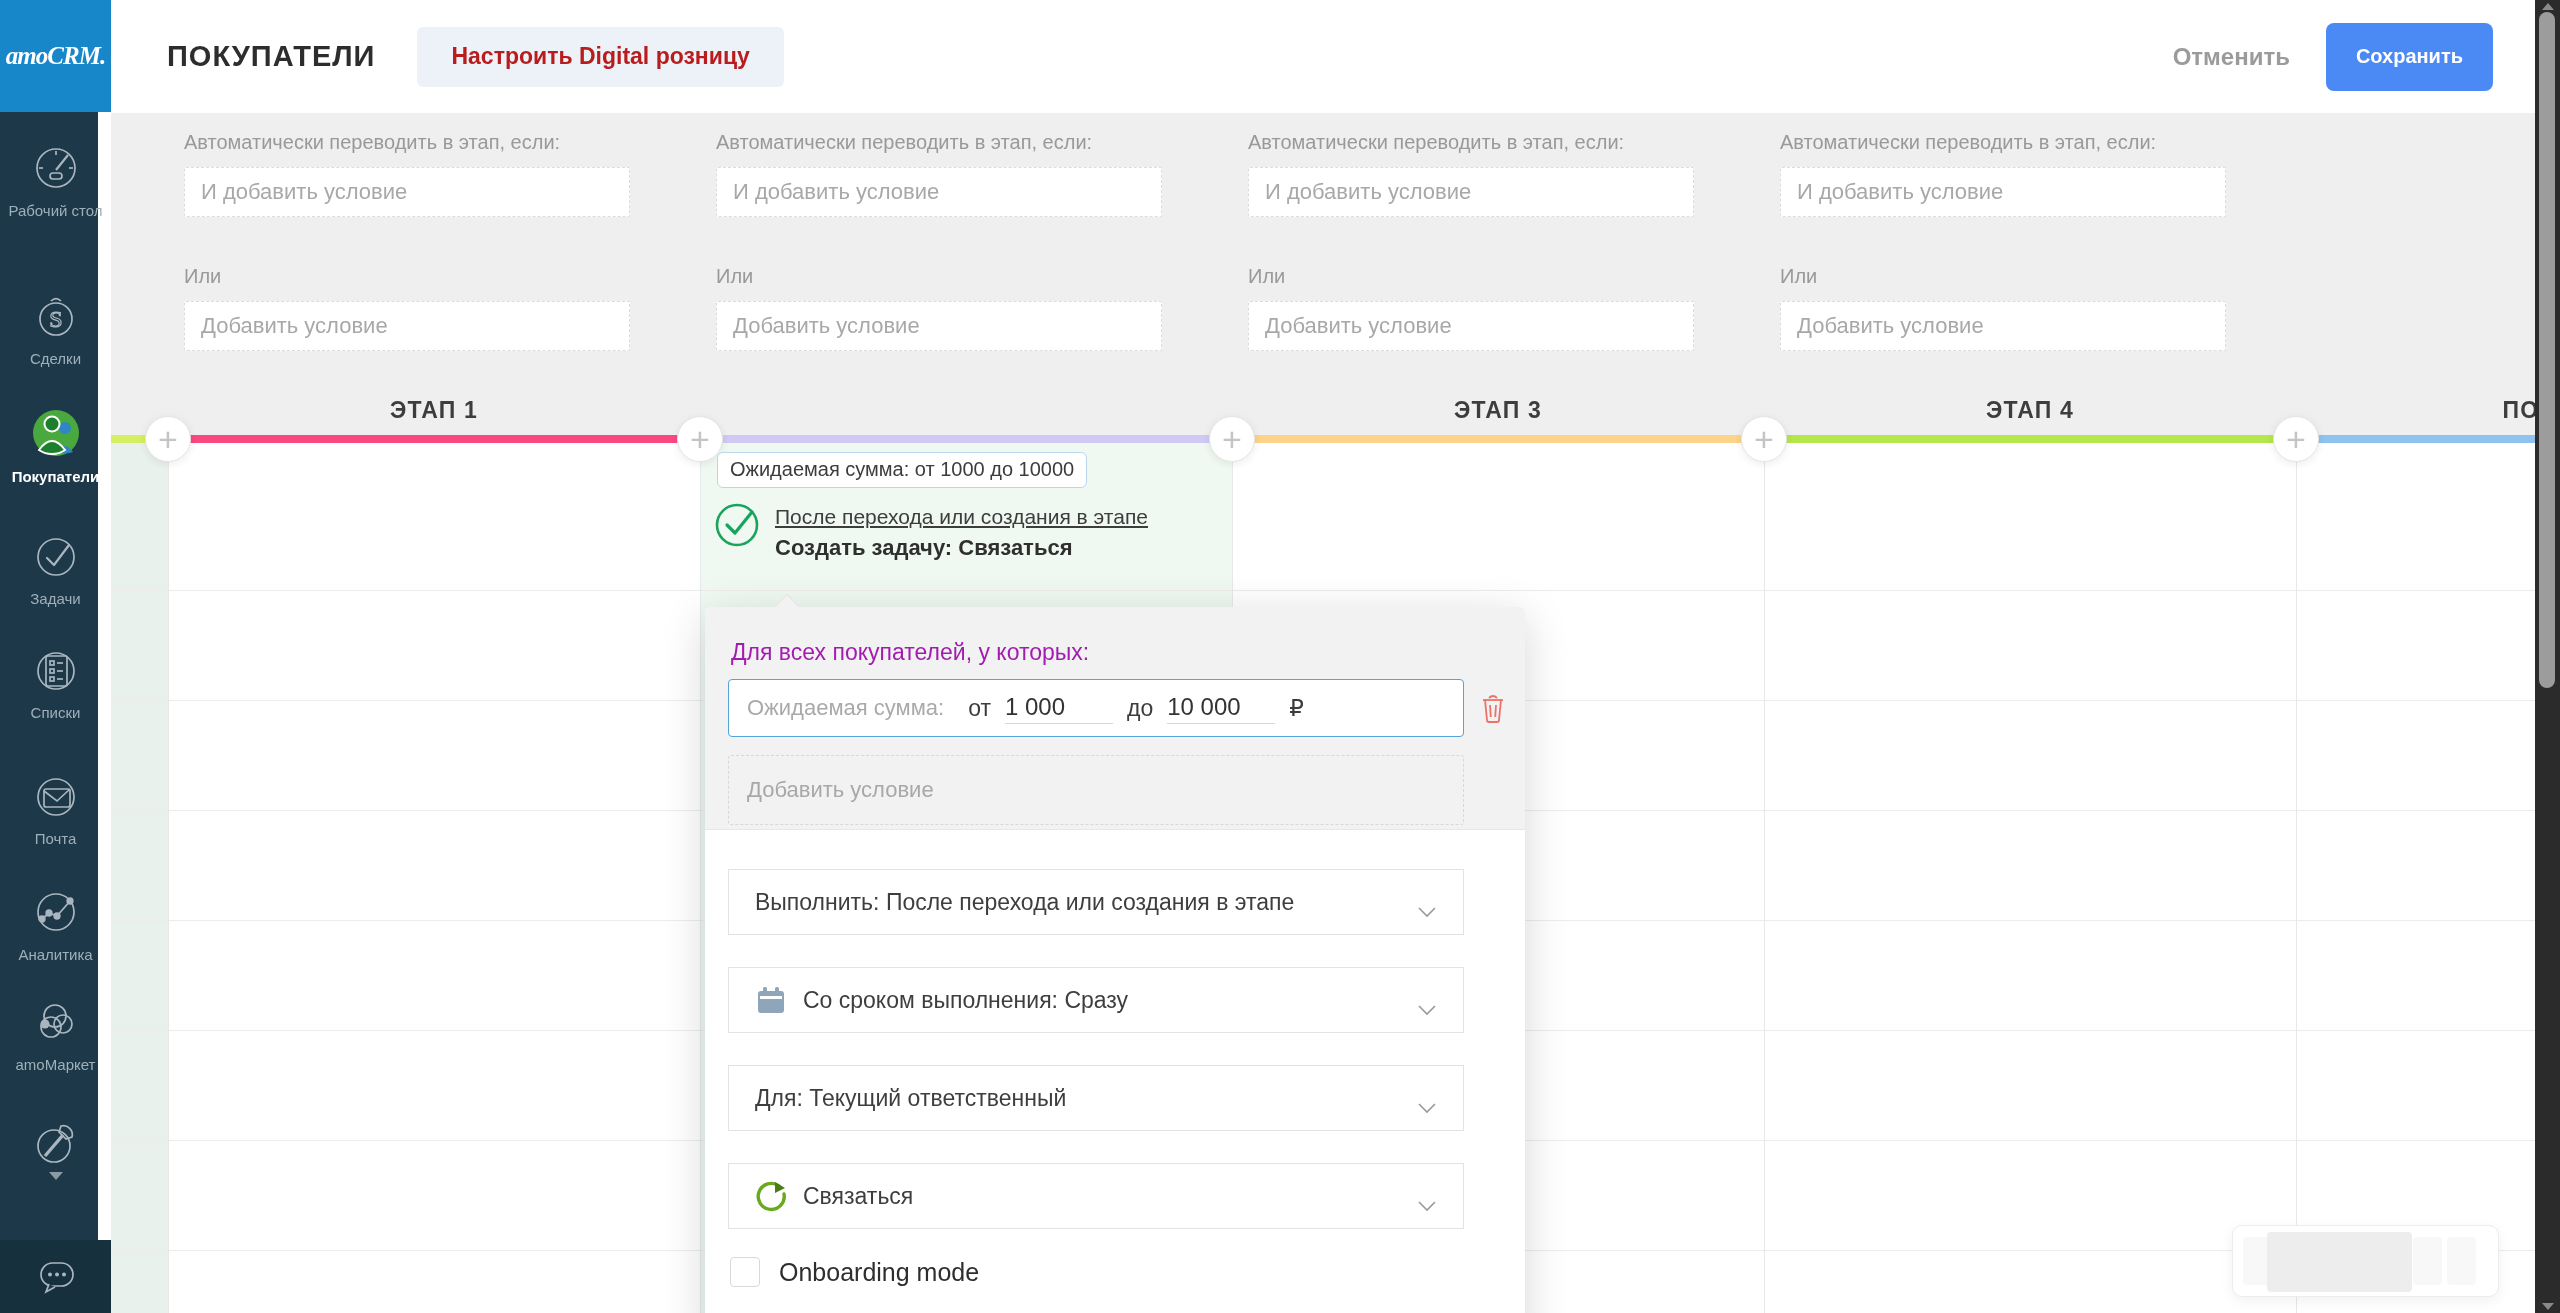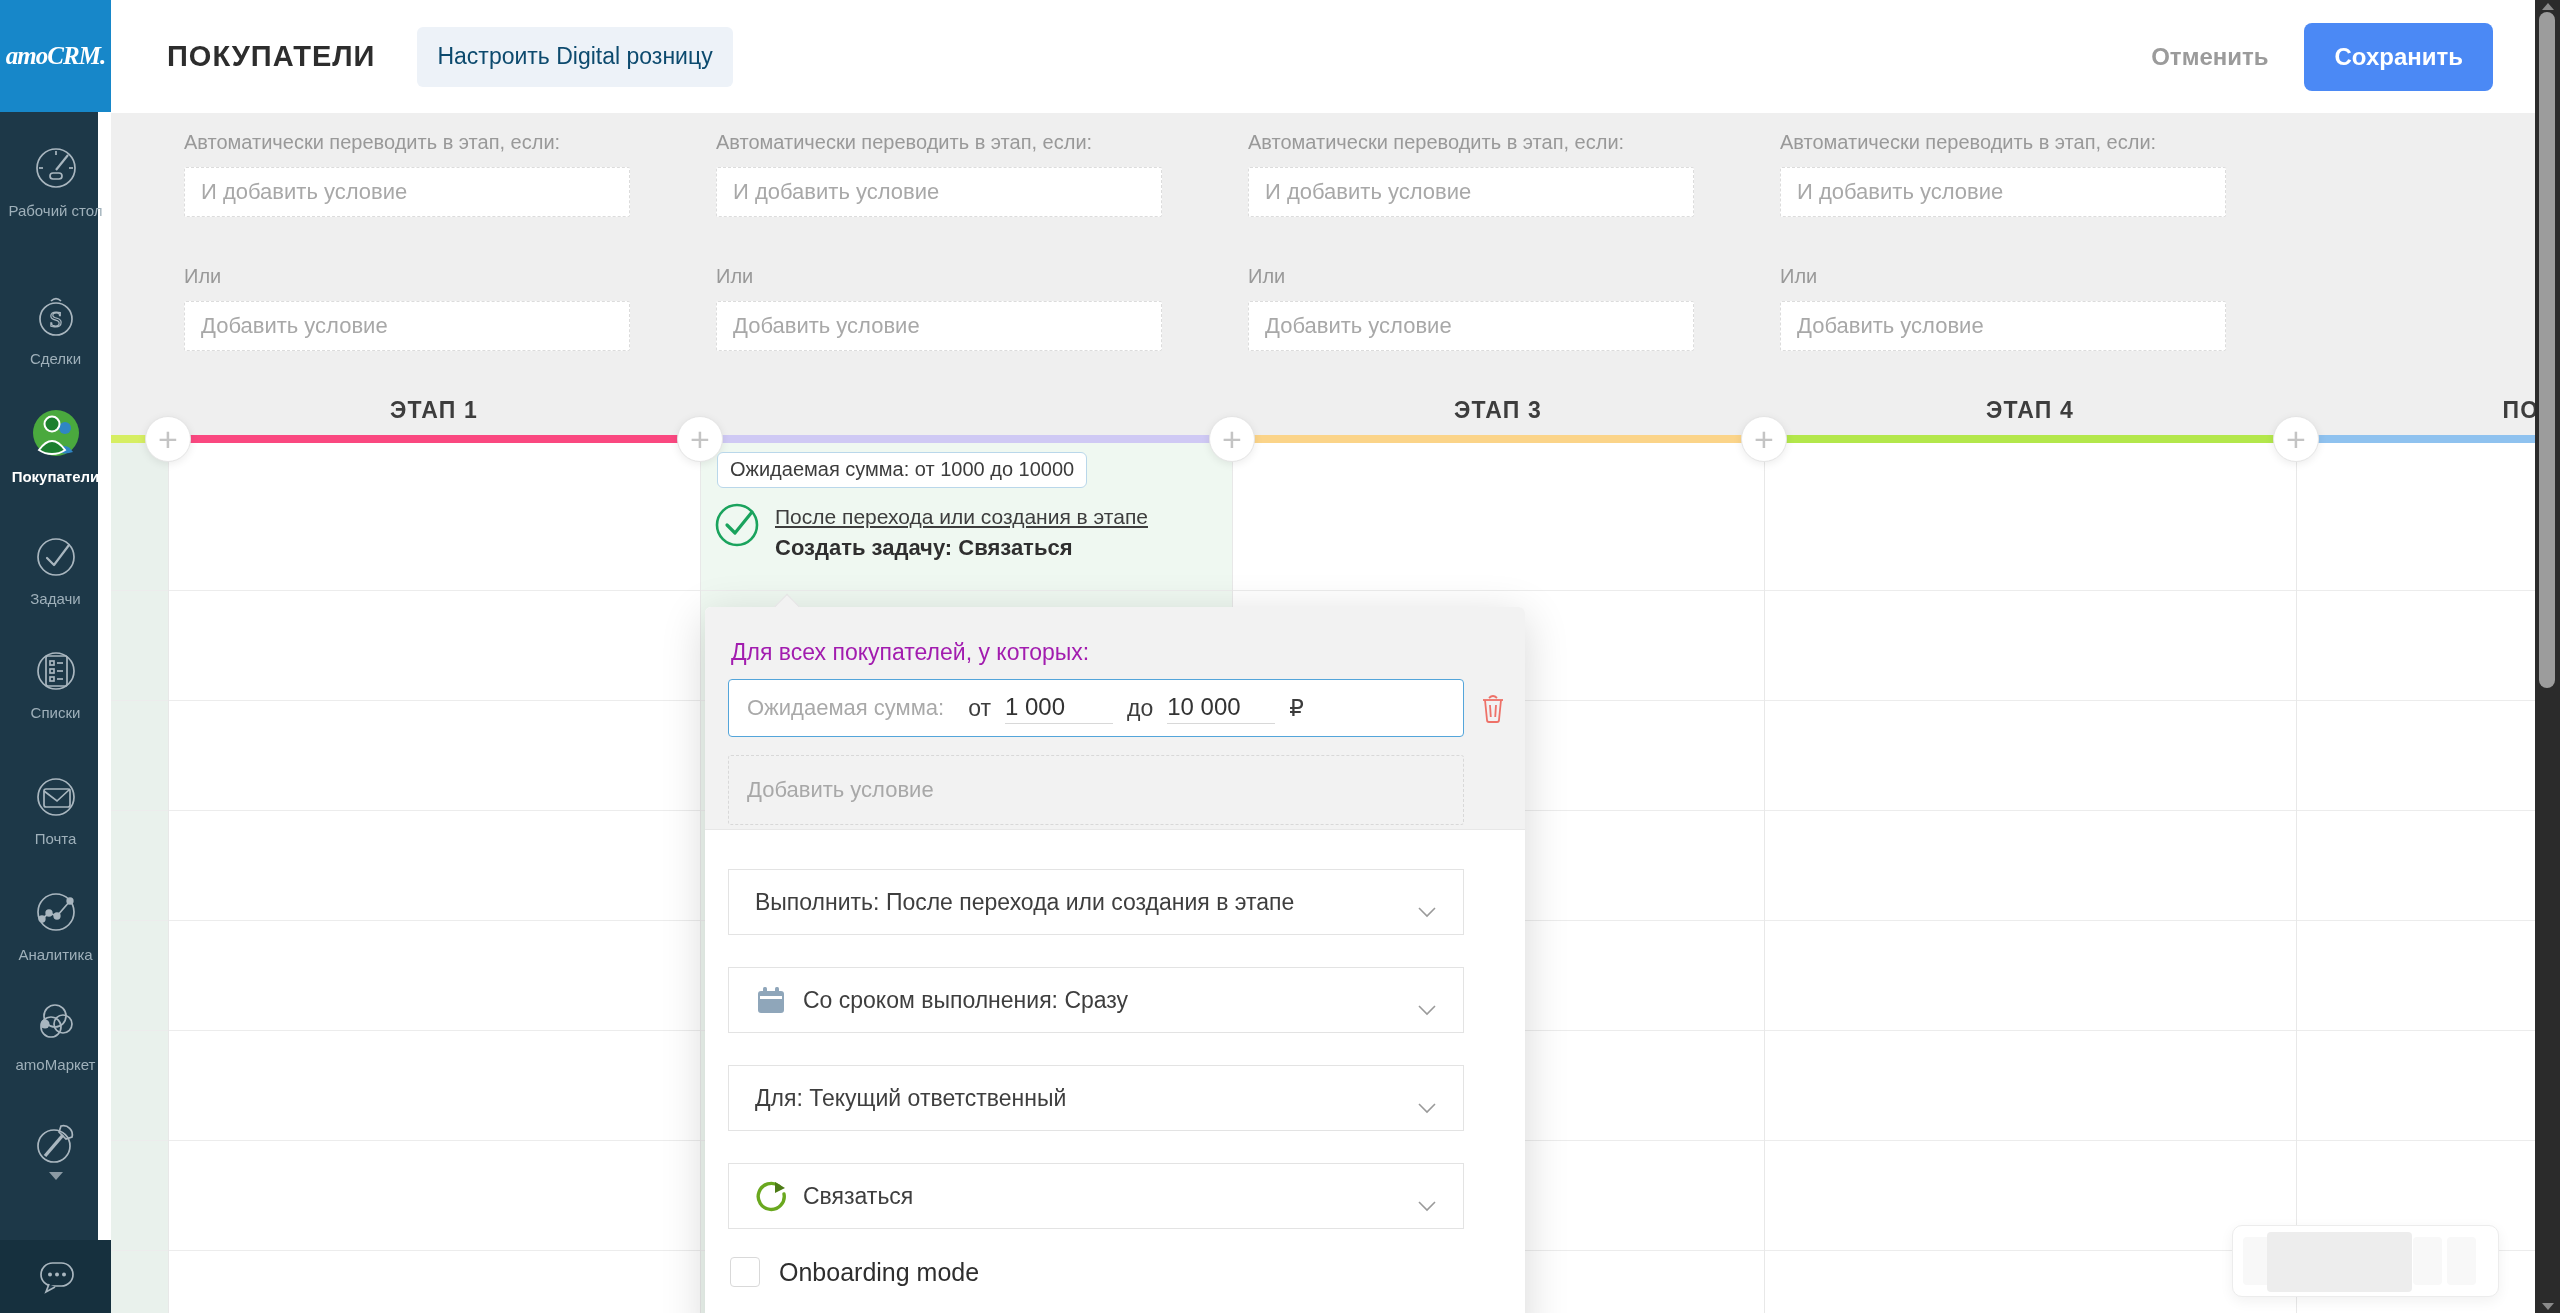--- a/index.html
+++ b/index.html
@@ -19,25 +19,25 @@
   .sb-item.active .sb-label { color:#ffffff; font-weight:bold; }
   .sb-arrow { width:0; height:0; border-left:7px solid transparent; border-right:7px solid transparent;
               border-top:8px solid #8b9aa4; margin:6px auto 0; }
   .sb-bottom { position:absolute; left:0; top:1240px; width:111px; height:73px; background:#16303e;
                display:flex; align-items:center; justify-content:center; cursor:pointer; }
 
   
   #topbar { position:absolute; left:111px; top:0; width:2449px; height:113px; background:#fff; z-index:15;
             display:flex; align-items:center; padding:0 67px 0 56px; }
   #page-title { font-size:29px; font-weight:bold; color:#2d2d2d; letter-spacing:1px; }
-  #digital-btn { margin-left:42px; height:60px; padding:0 20px; background:#edf2f8; border-radius:6px;
-                 display:flex; align-items:center; font-size:23px; color:#0c4a6e; cursor:pointer; }
+  #digital-btn { margin-left:42px; height:60px; padding:0 34px; background:#edf2f8; border-radius:6px;
+                 display:flex; align-items:center; font-size:23px; color:#b91c1c; cursor:pointer;font-weight:bold; }
   #cancel-btn { margin-left:auto; font-size:24px; font-weight:bold; color:#9b9b9b; cursor:pointer; }
   #save-btn { margin-left:36px; height:68px; padding:0 30px; background:#4b89f5; border-radius:8px;
-              display:flex; align-items:center; font-size:24px; font-weight:bold; color:#fff; cursor:pointer; }
+              display:flex; align-items:center; font-size:20px; font-weight:bold; color:#fff; cursor:pointer; }
 
   
   #cond-area { position:absolute; left:111px; top:113px; width:2449px; height:324px; background:#efefef; z-index:2; }
   .rule-group { position:absolute; top:131px; width:446px; z-index:3; }
   .rule-title { font-size:20px; color:#999; margin-bottom:13px; }
   .rule-input { height:50px; background:#fff; border:1px dashed #dcdcdc; border-radius:2px;
                 line-height:48px; padding-left:16px; font-size:22px; color:#a8a8a8; cursor:pointer; }
   .rule-or { font-size:20px; color:#999; margin:48px 0 13px; }
 
   

